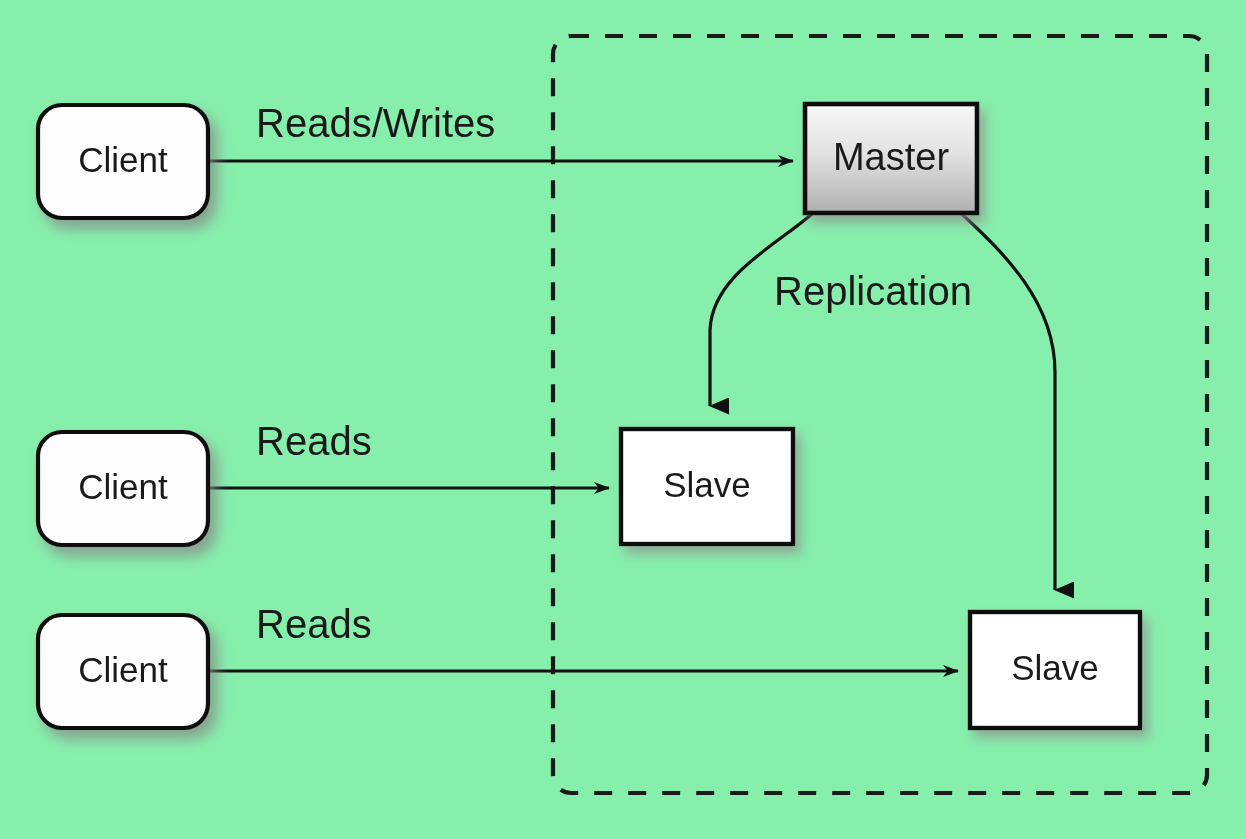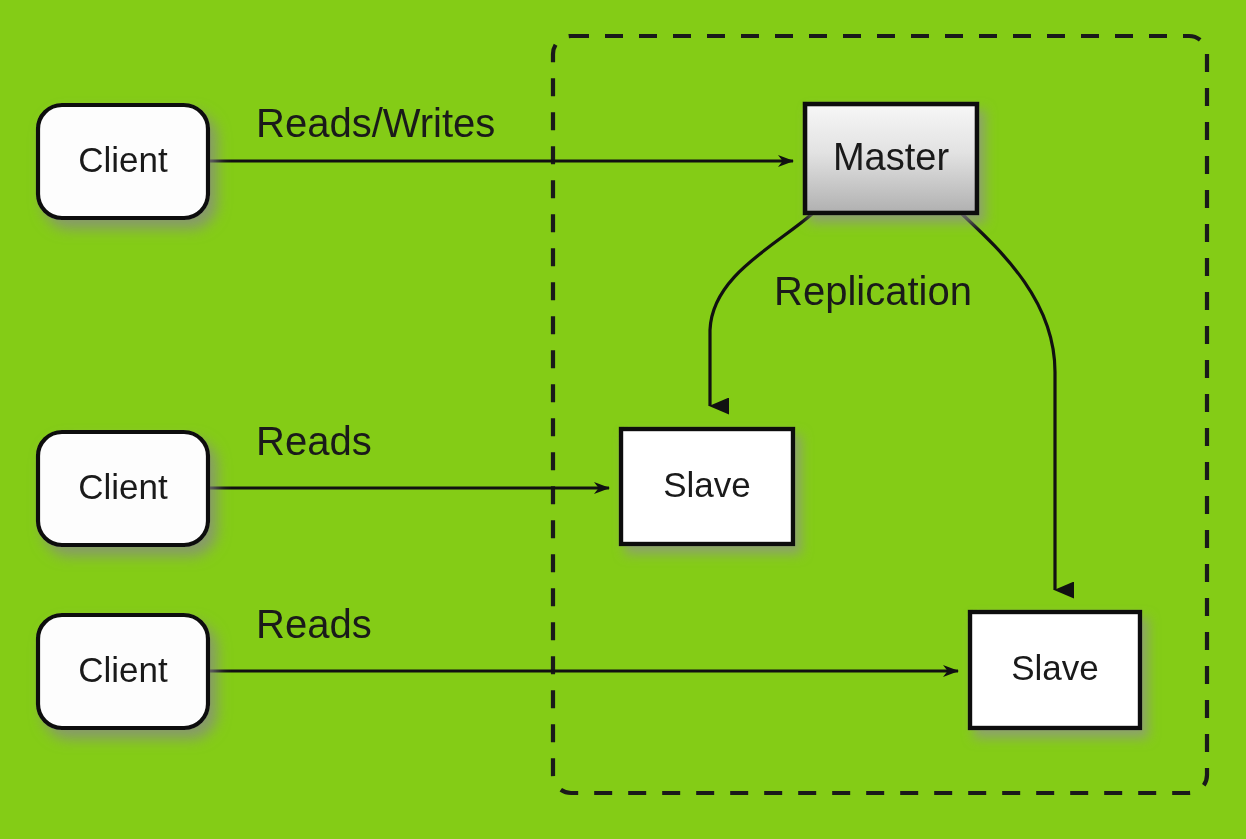--- a/index.html
+++ b/index.html
@@ -8,21 +8,21 @@
     padding: 0;
     background: #ffffff;
   }
   body {
     font-family: "Liberation Sans", sans-serif;
   }
   #diagram-root {
     position: relative;
     width: 1246px;
     height: 839px;
-    background: #84cc16;
+    background: #86efac;
     overflow: hidden;
   }
   #diagram-svg {
     position: absolute;
     left: 0;
     top: 0;
     width: 1246px;
     height: 839px;
   }
   .node-label {

